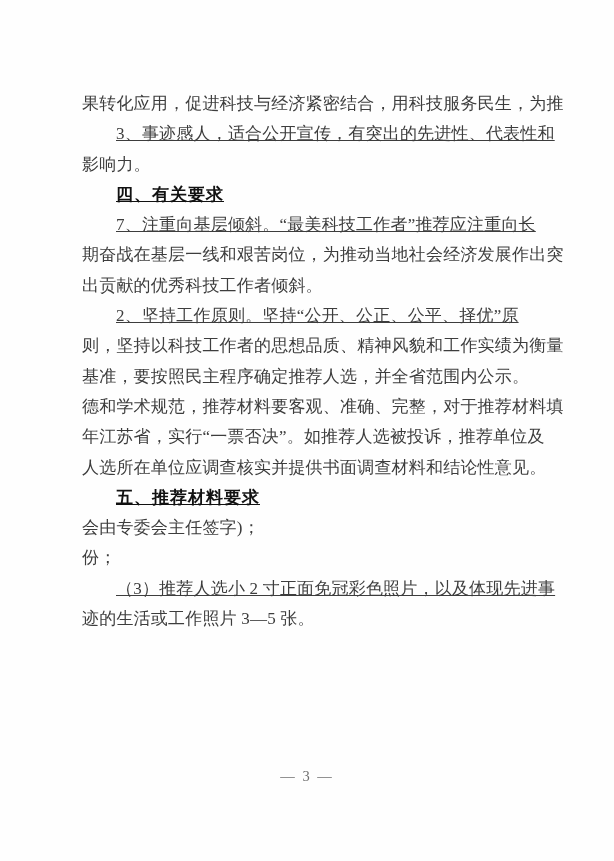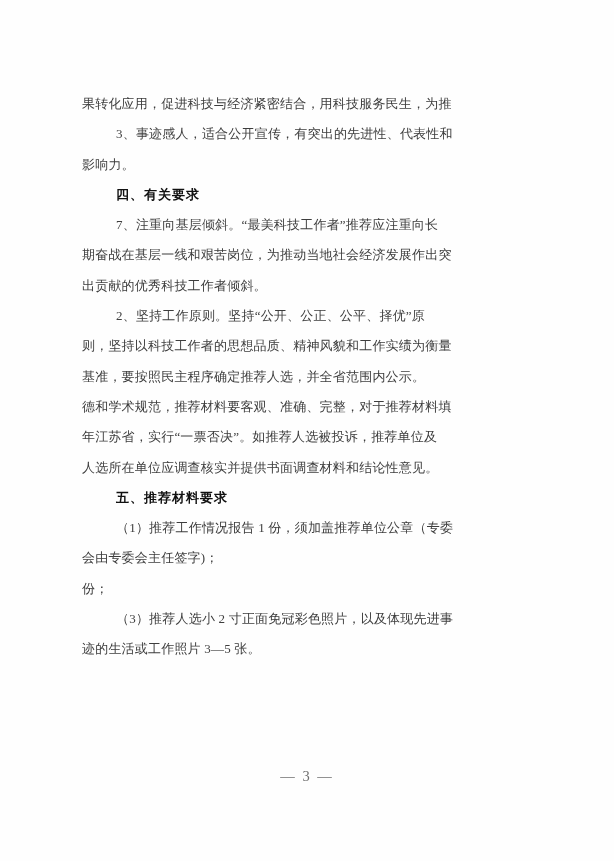--- a/index.html
+++ b/index.html
@@ -24,28 +24,29 @@
   }
   .text-block {
     position: absolute;
     left: 82px;
     top: 89px;
     width: 482px;
   }
   .line {
     height: 30.3px;
     line-height: 30.3px;
-    font-size: 13px;
+    font-size: 17px;
     color: #3d3d3d;
     letter-spacing: 0.2px;
     white-space: nowrap;
     font-family: "Liberation Serif", "DejaVu Serif", serif;
   }
   .indent {
     padding-left: 34px;
+    text-decoration: underline;
   }
   .heading {
     font-family: "Liberation Sans", "DejaVu Sans", sans-serif;
     font-weight: 700;
     color: #111111;
     letter-spacing: 1px;
   }
   .page-number {
     position: absolute;
     left: 0;
@@ -73,21 +74,20 @@
     <div class="line indent">7、注重向基层倾斜。“最美科技工作者”推荐应注重向长</div>
     <div class="line">期奋战在基层一线和艰苦岗位，为推动当地社会经济发展作出突</div>
     <div class="line">出贡献的优秀科技工作者倾斜。</div>
     <div class="line indent">2、坚持工作原则。坚持“公开、公正、公平、择优”原</div>
     <div class="line">则，坚持以科技工作者的思想品质、精神风貌和工作实绩为衡量</div>
     <div class="line">基准，要按照民主程序确定推荐人选，并全省范围内公示。</div>
     <div class="line">德和学术规范，推荐材料要客观、准确、完整，对于推荐材料填</div>
     <div class="line">年江苏省，实行“一票否决”。如推荐人选被投诉，推荐单位及</div>
     <div class="line">人选所在单位应调查核实并提供书面调查材料和结论性意见。</div>
     <div class="line indent heading">五、推荐材料要求</div>
-    <div class="line indent">（1）推荐工作情况报告 1 份，须加盖推荐单位公章（专委</div>
     <div class="line">会由专委会主任签字)；</div>
     <div class="line">份；</div>
     <div class="line indent">（3）推荐人选小 2 寸正面免冠彩色照片，以及体现先进事</div>
     <div class="line">迹的生活或工作照片 3—5 张。</div>
   </div>
 
   <div class="page-number">— 3 —</div>
 
 </div>
 

